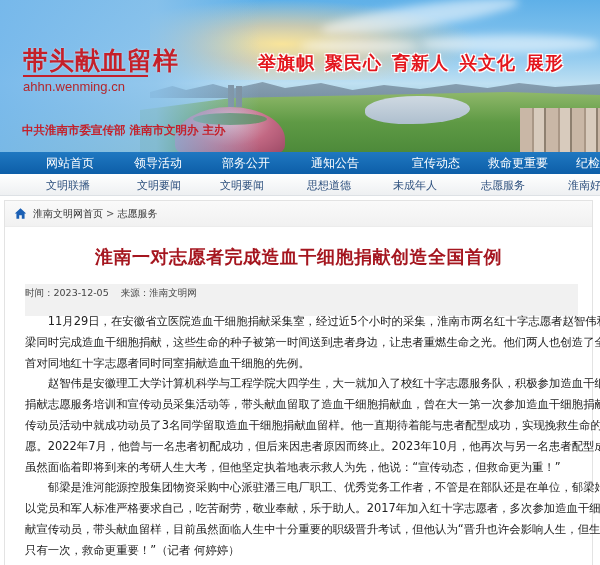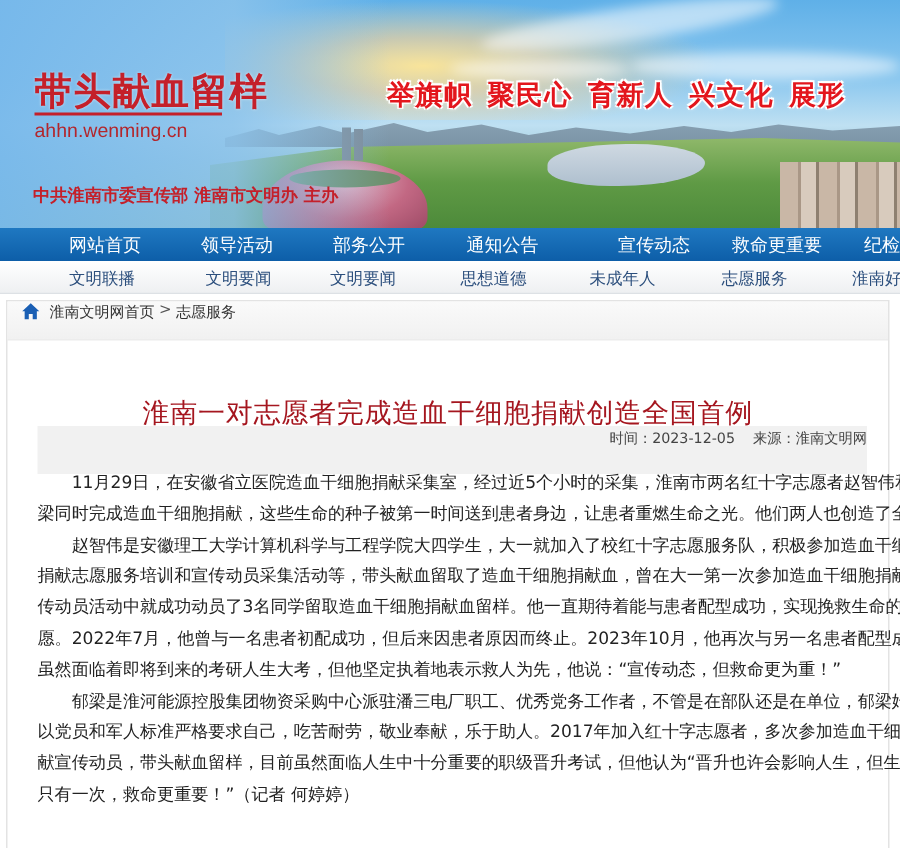--- a/index.html
+++ b/index.html
@@ -88,33 +88,33 @@
 
     
     .panel {
       position: absolute; top: 200px; left: 4px; width: 589px; height: 370px;
       border: 1px solid #e3e3e3; background: #fff;
     }
     .breadcrumb {
       position: absolute; top: 0; left: 0; width: 100%; height: 26px;
       background: linear-gradient(180deg, #fafafa 0%, #f1f1f1 100%);
       border-bottom: 1px solid #ececec;
-      display: flex; align-items: flex-start; padding-left: 9px;
+      display: flex; align-items: center; padding-left: 9px;
     }
     .home-icon { width: 13px; height: 13px; margin-right: 6px; }
     .crumb { font-size: 10px; color: #333; cursor: pointer; }
     .crumb-sep { font-size: 10px; color: #555; margin: 0 3px; }
 
     .article-title {
       position: absolute; top: 44px; left: 0; width: 100%; text-align: center;
       font-size: 18px; color: #a5161f; letter-spacing: 0.5px;
     }
     .meta-bar {
       position: absolute; top: 83px; left: 20px; width: 553px; height: 32px;
-      background: #f1f1f1; text-align: right; font-size: 9.5px; color: #444; line-height: 18px;
+      background: #f1f1f1; text-align: left; font-size: 9.5px; color: #444; line-height: 18px;
     }
     .meta-bar .gap { display: inline-block; width: 12px; }
 
     .article-body {
       position: absolute; top: 110px; left: 20px; width: 555px;
       font-size: 11.4px; color: #222; line-height: 20.8px; text-align: justify;
     }
     .article-body .line { display: block; white-space: nowrap; }
   </style>
 </head>
@@ -167,30 +167,31 @@
 <div class="panel">
   <div class="breadcrumb">
     <svg class="home-icon" viewBox="0 0 16 16">
       <path d="M8 1.5 L15 8 L13 8 L13 14.5 L9.6 14.5 L9.6 10.2 L6.4 10.2 L6.4 14.5 L3 14.5 L3 8 L1 8 Z" fill="#1a5fb4"></path>
     </svg>
     <a class="crumb">淮南文明网首页</a>
     <span class="crumb-sep">&gt;</span>
     <a class="crumb">志愿服务</a>
   </div>
 
-  <h1 class="article-title" style="font-weight:normal;margin-top:18px;">淮南一对志愿者完成造血干细胞捐献创造全国首例</h1>
+  <h1 class="article-title" style="font-weight:bold;">淮南一对志愿者完成造血干细胞捐献创造全国首例</h1>
 
   <div class="meta-bar">
     <span>时间：2023-12-05</span><span class="gap"></span><span>来源：淮南文明网</span>
   </div>
 
   <div class="article-body">
     <div>
       <span class="line" style="padding-left:2em">11月29日，在安徽省立医院造血干细胞捐献采集室，经过近5个小时的采集，淮南市两名红十字志愿者赵智伟和郁</span>
       <span class="line">梁同时完成造血干细胞捐献，这些生命的种子被第一时间送到患者身边，让患者重燃生命之光。他们两人也创造了全国</span>
+      <span class="line">首对同地红十字志愿者同时同室捐献造血干细胞的先例。</span>
     </div>
     <div>
       <span class="line" style="padding-left:2em">赵智伟是安徽理工大学计算机科学与工程学院大四学生，大一就加入了校红十字志愿服务队，积极参加造血干细胞</span>
       <span class="line">捐献志愿服务培训和宣传动员采集活动等，带头献血留取了造血干细胞捐献血，曾在大一第一次参加造血干细胞捐献宣</span>
       <span class="line">传动员活动中就成功动员了3名同学留取造血干细胞捐献血留样。他一直期待着能与患者配型成功，实现挽救生命的心</span>
       <span class="line">愿。2022年7月，他曾与一名患者初配成功，但后来因患者原因而终止。2023年10月，他再次与另一名患者配型成功，</span>
       <span class="line">虽然面临着即将到来的考研人生大考，但他坚定执着地表示救人为先，他说：“宣传动态，但救命更为重！”</span>
     </div>
     <div>
       <span class="line" style="padding-left:2em">郁梁是淮河能源控股集团物资采购中心派驻潘三电厂职工、优秀党务工作者，不管是在部队还是在单位，郁梁始终</span>

